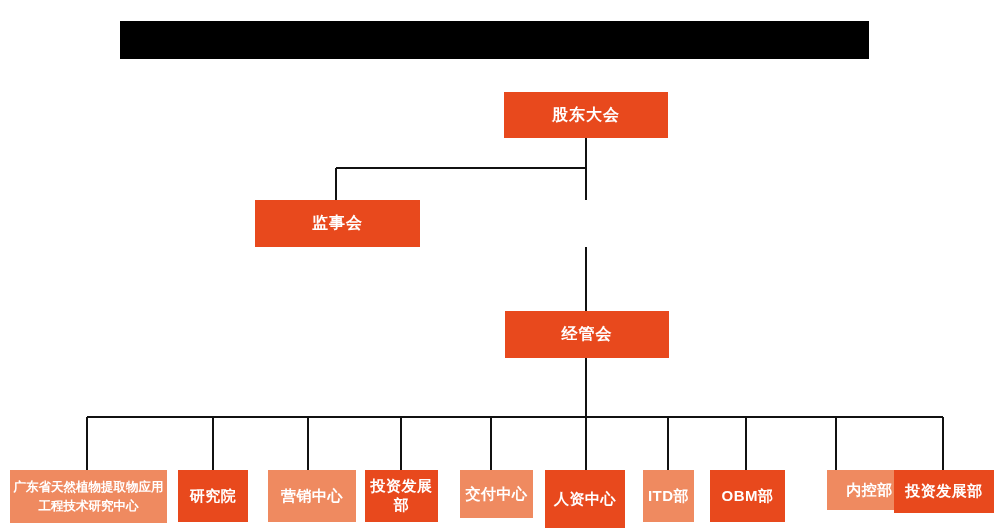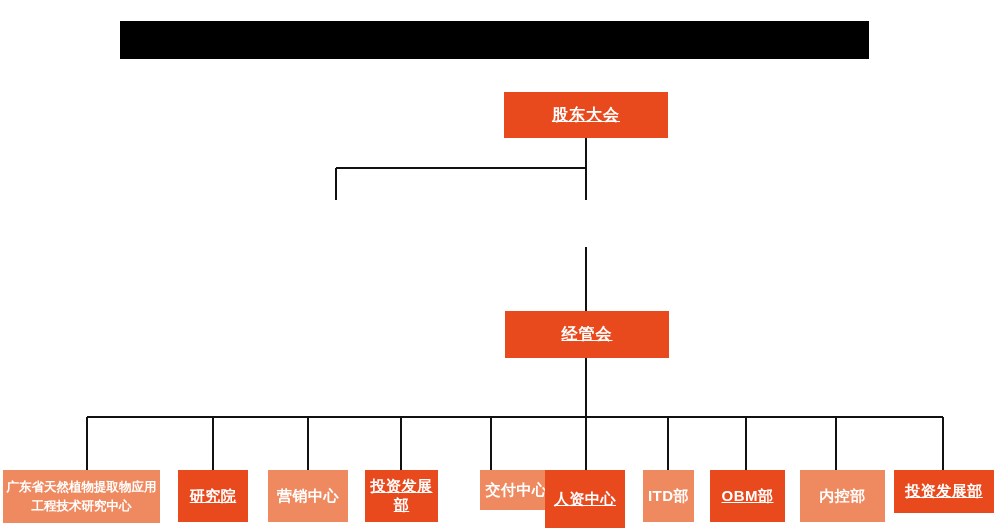--- a/index.html
+++ b/index.html
@@ -34,28 +34,29 @@
     position: absolute;
     display: flex;
     align-items: center;
     justify-content: center;
     color: var(--text, #ffffff);
     font-weight: bold;
     font-size: 16px;
     text-align: center;
     letter-spacing: 1px;
   }
-  .node[data-variant="dark"]  { background: var(--dark,  #E8491D); text-decoration: underline; }
+  .node[data-variant="dark"]  { background: var(--dark,  #E8491D); }
   .node[data-variant="light"] { background: var(--light, #EF8A60); }
   .dept { font-size: 15px; letter-spacing: 0.5px; }
   .dept.small {
     font-size: 12.5px;
     line-height: 1.45;
     padding: 4px 1px;
     letter-spacing: 0;
+    margin-left: 7px;
   }
 </style>
 </head>
 <body>
 
 <div class="canvas">
 
   <div class="title-bar"></div>
 
   <svg class="connectors" viewBox="0 0 997 532" aria-hidden="true">
@@ -73,37 +74,38 @@
       M401,417 V470
       M491,417 V470
       M668,417 V470
       M746,417 V470
       M836,417 V470
       M943,417 V470"></path>
   </svg>
 
   <div class="node" style="left:504px;top:92px;width:164px;height:46px" data-variant="dark">股东大会</div>
 
+  <div class="node" style="left:255px;top:200px;width:165px;height:47px" data-variant="dark">监事会</div>
 
 
   <div class="node" style="left:505px;top:311px;width:164px;height:47px" data-variant="dark">经管会</div>
 
   <div class="node dept small" style="left:3px;top:470px;width:157px;height:53px" data-variant="light">广东省天然植物提取物应用工程技术研究中心</div>
 
   <div class="node dept" style="left:178px;top:470px;width:70px;height:52px" data-variant="dark">研究院</div>
 
-  <div class="node dept" style="left:268px;top:470px;width:80px;height:52px" data-variant="light">营销中心</div>
+  <div class="node dept" style="left:268px;top:470px;width:88px;height:52px" data-variant="light">营销中心</div>
 
   <div class="node dept" style="left:365px;top:470px;width:73px;height:52px" data-variant="dark">投资发展部</div>
 
-  <div class="node dept" style="left:480px;top:470px;width:73px;height:40px" data-variant="light">交付中心</div>
+  <div class="node dept" style="left:460px;top:470px;width:73px;height:48px" data-variant="light">交付中心</div>
 
   <div class="node dept" style="left:545px;top:470px;width:80px;height:58px" data-variant="dark">人资中心</div>
 
   <div class="node dept" style="left:710px;top:470px;width:75px;height:52px" data-variant="dark">OBM部</div>
 
   <div class="node dept" style="left:643px;top:470px;width:51px;height:52px" data-variant="light">ITD部</div>
 
-  <div class="node dept" style="left:800px;top:470px;width:85px;height:52px" data-variant="light">内控部</div>
+  <div class="node dept" style="left:827px;top:470px;width:85px;height:40px" data-variant="light">内控部</div>
 
   <div class="node dept" style="left:894px;top:470px;width:100px;height:43px" data-variant="dark">投资发展部</div>
 
 </div>
 
 </body></html>

